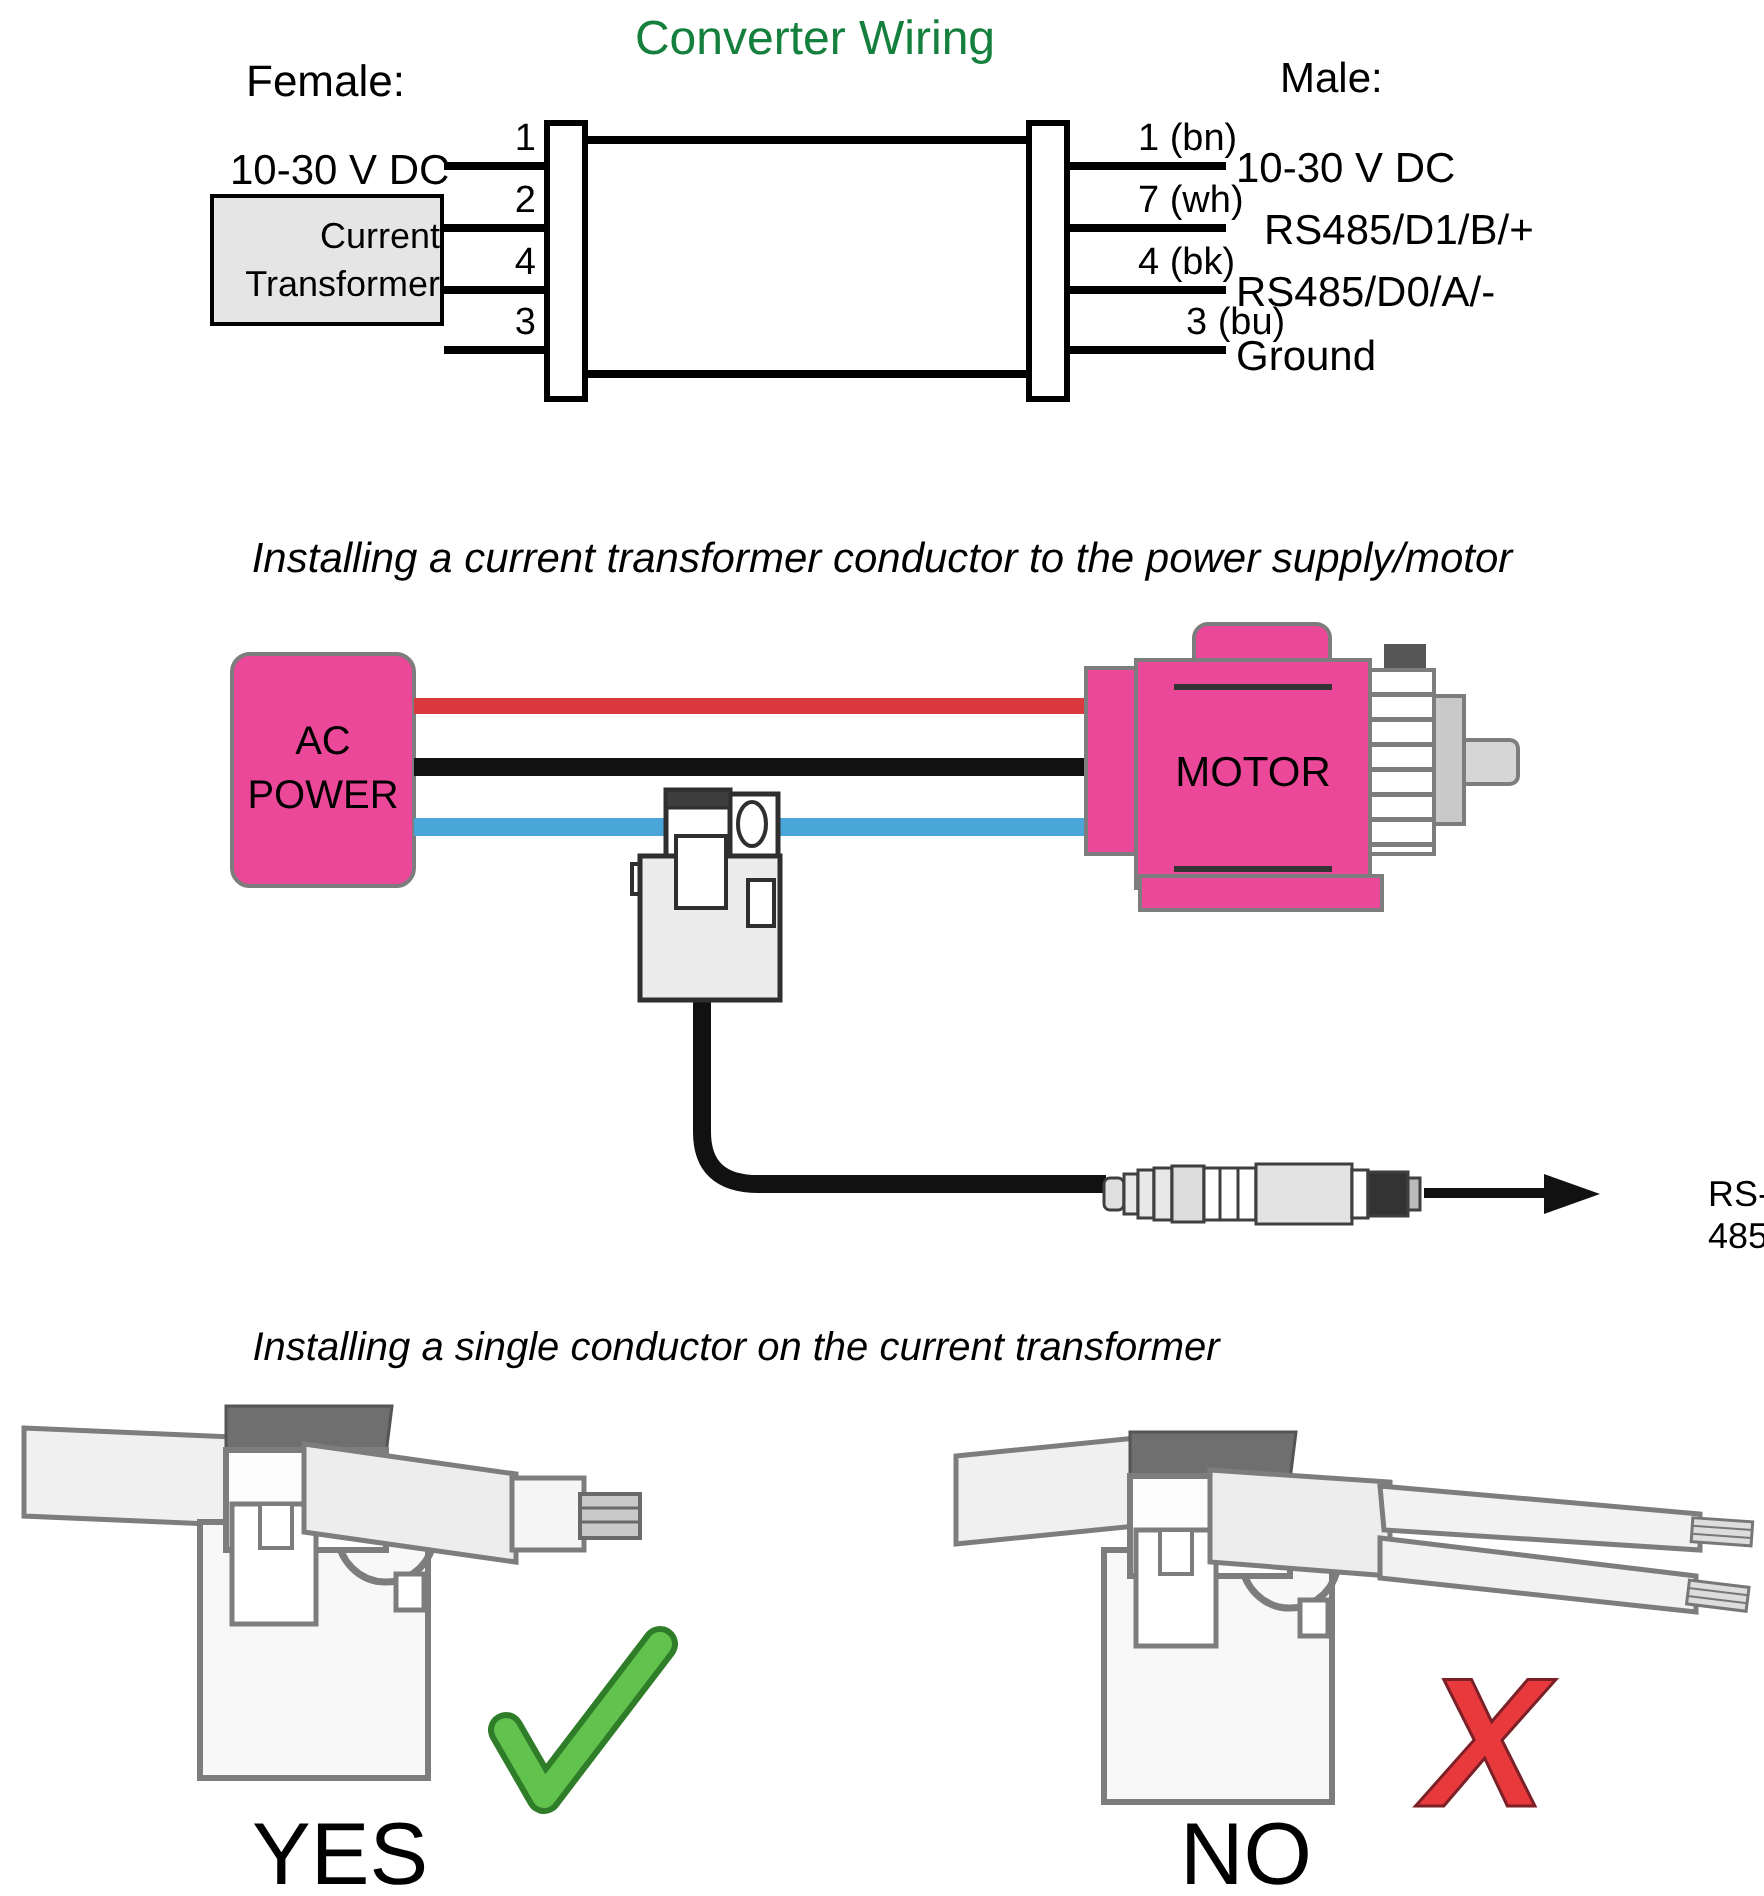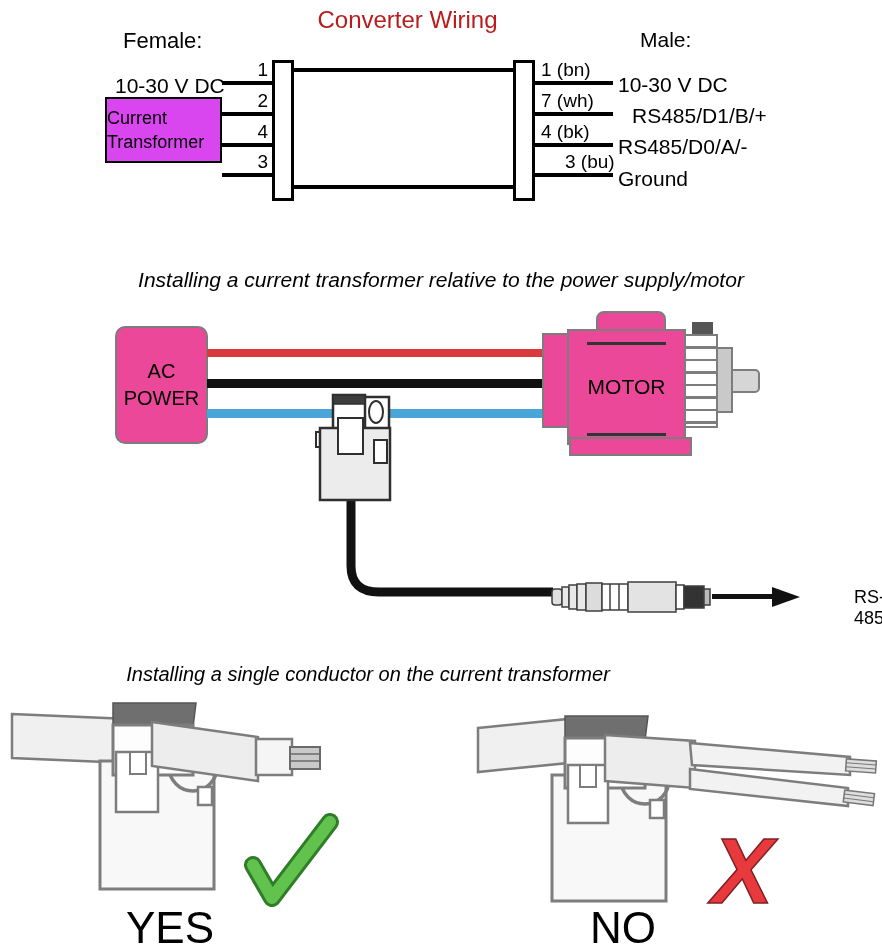--- a/index.html
+++ b/index.html
@@ -1,56 +1,56 @@
 <!DOCTYPE html>
 <html><head>
 <meta charset="utf-8">
 <style>
   html,body{margin:0;padding:0;background:#fff;}
   .page{position:relative;width:882px;height:948px;background:#fff;
         font-family:"Liberation Sans",sans-serif;color:#000;overflow:hidden;}
   .abs{position:absolute;}
   .wire{position:absolute;background:#000;height:4px;}
   .pin-num{position:absolute;font-size:19px;width:30px;text-align:right;}
-  .pin-lbl{position:absolute;font-size:19px;white-space:nowrap;}
+  .pin-lbl{position:absolute;font-size:19px;white-space:nowrap;margin-left:28px;}
   .wire-lbl{position:absolute;font-size:21px;white-space:nowrap;}
   .bar{position:absolute;width:16px;height:135px;top:60px;background:#fff;
        border:3px solid #000;z-index:2;}
   .sec-title{position:absolute;font-style:italic;font-size:20px;text-align:center;}
   .gray-box{position:absolute;background:#ec4899;border:2px solid #7d7d7d;box-sizing:border-box;}
   .mline{position:absolute;left:18px;right:18px;height:3px;background:#333;}
   svg{display:block;}
 </style>
 </head>
 <body>
 
 <div class="page">
 
   <div>
-    <div class="abs" style="left:105px;top:6px;width:605px;text-align:center;font-size:24px;color:#b91c1c;">Converter Wiring</div>
+    <div class="abs" style="left:105px;top:6px;width:605px;text-align:center;font-size:24px;color:#15803d;">Converter Wiring</div>
     <div class="abs" style="left:123px;top:28px;font-size:22px;">Female:</div>
     <div class="abs" style="left:640px;top:28px;font-size:21px;">Male:</div>
 
     <div class="abs" style="left:283px;top:68px;width:240px;height:121px;border:4px solid #000;background:#fff;box-sizing:border-box;z-index:1;"></div>
     <div class="bar" style="left:272px;"></div>
     <div class="bar" style="left:513px;"></div>
 
     <div class="wire" style="left:222px;top:81px;width:53px;"></div>
     <div class="wire" style="left:222px;top:112px;width:53px;"></div>
     <div class="wire" style="left:222px;top:143px;width:53px;"></div>
     <div class="wire" style="left:222px;top:173px;width:53px;"></div>
 
     <div class="pin-num" style="left:238px;top:59px;">1</div>
     <div class="pin-num" style="left:238px;top:90px;">2</div>
     <div class="pin-num" style="left:238px;top:121px;">4</div>
     <div class="pin-num" style="left:238px;top:151px;">3</div>
 
     <div class="wire-lbl" style="left:115px;top:74px;width:102px;text-align:right;">10-30 V DC</div>
-    <div class="abs" style="left:105px;top:97px;width:117px;height:66px;border:2.5px solid #000;box-sizing:border-box;background:#d946ef;
-                display:flex;flex-direction:column;align-items:flex-start;justify-content:center;font-size:18px;line-height:24px;">
+    <div class="abs" style="left:105px;top:97px;width:117px;height:66px;border:2.5px solid #000;box-sizing:border-box;background:#e5e5e5;
+                display:flex;flex-direction:column;align-items:flex-end;justify-content:center;font-size:18px;line-height:24px;">
       <span>Current</span>
       <span>Transformer</span>
     </div>
 
     <div class="wire" style="left:532px;top:81px;width:81px;"></div>
     <div class="wire" style="left:532px;top:112px;width:81px;"></div>
     <div class="wire" style="left:532px;top:143px;width:81px;"></div>
     <div class="wire" style="left:532px;top:173px;width:81px;"></div>
 
     <div class="pin-lbl" style="left:541px;top:59px;">1 (bn)</div>
@@ -58,21 +58,21 @@
     <div class="pin-lbl" style="left:541px;top:121px;">4 (bk)</div>
     <div class="pin-lbl" style="left:565px;top:151px;">3 (bu)</div>
 
     <div class="wire-lbl" style="left:618px;top:73px;">10-30 V DC</div>
     <div class="wire-lbl" style="left:618px;top:104px;margin-left:14px;">RS485/D1/B/+</div>
     <div class="wire-lbl" style="left:618px;top:135px;">RS485/D0/A/-</div>
     <div class="wire-lbl" style="left:618px;top:167px;">Ground</div>
   </div>
 
   <div>
-    <div class="sec-title" style="left:0;right:0;top:268px;font-size:21px;">Installing a current transformer relative to the power supply/motor</div>
+    <div class="sec-title" style="left:0;right:0;top:268px;font-size:21px;">Installing a current transformer conductor to the power supply/motor</div>
 
     <div class="gray-box" style="left:115px;top:326px;width:93px;height:118px;border-radius:10px;display:flex;flex-direction:column;
                 align-items:center;justify-content:center;font-size:20px;line-height:27px;">
       <span>AC</span>
       <span>POWER</span>
     </div>
 
     <div class="abs" style="left:207px;top:349px;width:338px;height:8px;background:#d9383d;"></div>
     <div class="abs" style="left:207px;top:379px;width:338px;height:9px;background:#111;"></div>
     <div class="abs" style="left:207px;top:409px;width:338px;height:9px;background:#4aa5d8;"></div>

